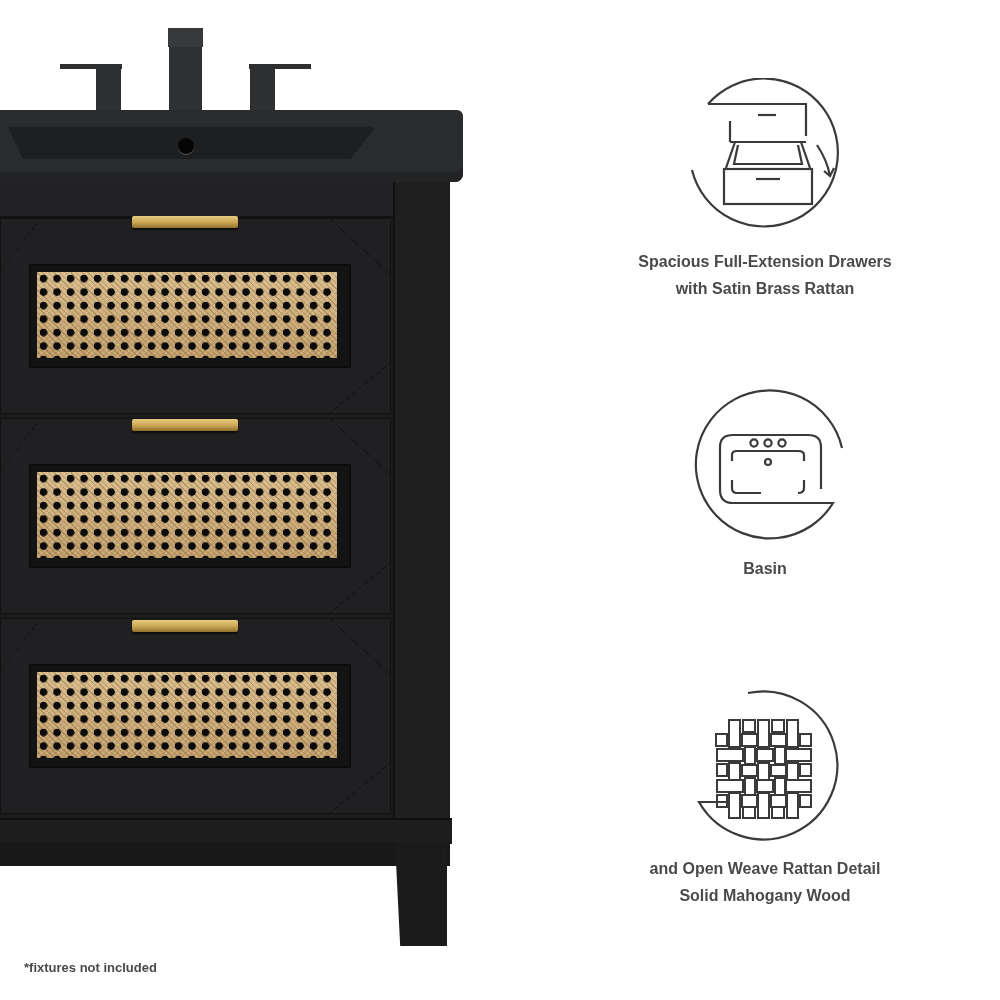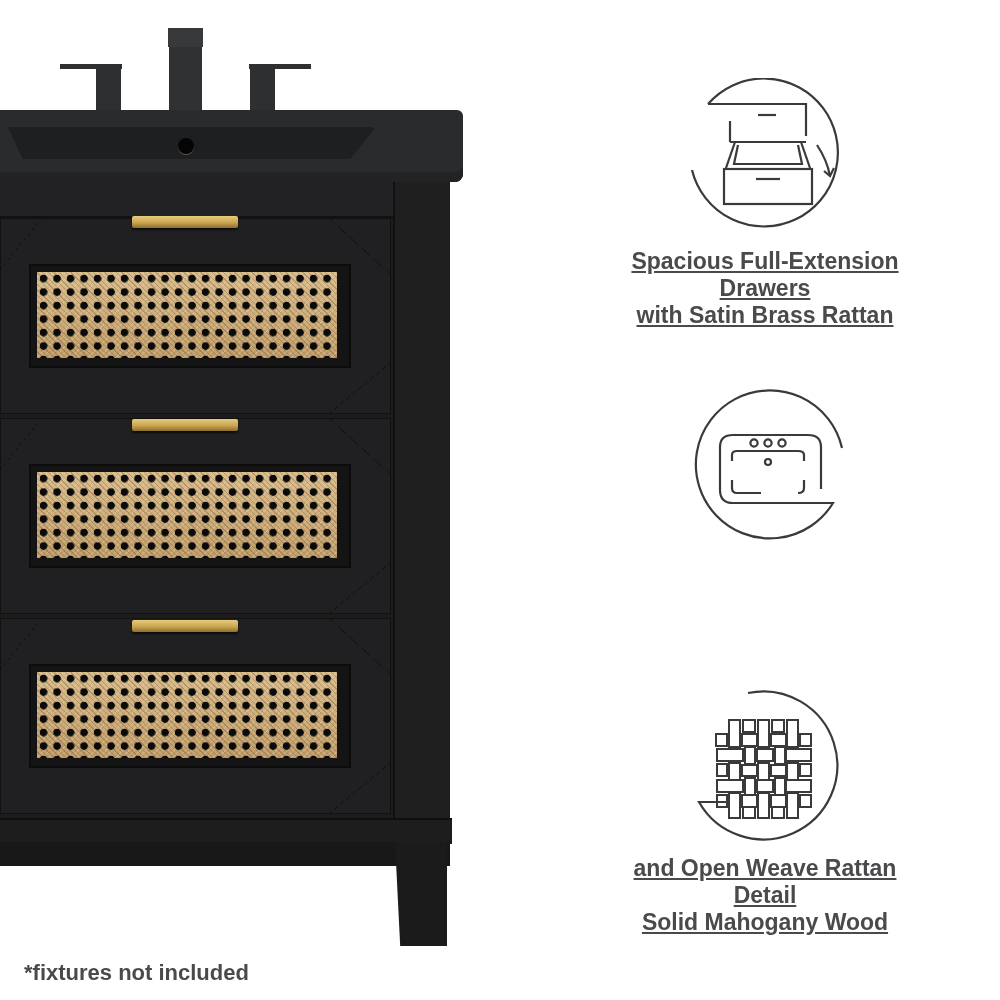--- a/index.html
+++ b/index.html
@@ -30,22 +30,22 @@
      background-size: 13.5px 13.5px, auto, auto, auto; }
   .handle { position: absolute; left: 132px; width: 106px; height: 12px; border-radius: 2px;
      background: linear-gradient(#e6cc7d, #c9a552 55%, #8e6f2c); box-shadow: 0 2px 2px rgba(0,0,0,.6); }
   .base-rail { position: absolute; left: 0; top: 818px; width: 452px; height: 24px; background: #1d1d1e; border-top: 2px solid #0f0f10; }
   .under-rail { position: absolute; left: 0; top: 842px; width: 450px; height: 24px; background: #181819; }
   .leg { position: absolute; left: 395px; top: 842px; width: 52px; height: 104px; background: #1b1b1c; clip-path: polygon(0 0, 100% 0, 100% 100%, 10% 100%); }
 
   
   .feature { position: absolute; left: 600px; width: 330px; text-align: center; }
   .feature .icon-wrap { width: 160px; height: 160px; margin: 0 auto; }
-  .feature .caption { margin-top: 10px; font-family: "Liberation Sans", sans-serif; font-weight: bold; font-size: 23px; line-height: 27px; color: #4a4a4c; text-decoration: underline; }
-  .footnote { position: absolute; left: 24px; top: 960px; font-family: "Liberation Sans", sans-serif; font-weight: bold; font-size: 22px; color: #4a4a4c; }
+  .feature .caption { margin-top: 10px; font-family: "Liberation Sans", sans-serif; font-weight: bold; font-size: 16px; line-height: 27px; color: #4a4a4c; }
+  .footnote { position: absolute; left: 24px; top: 960px; font-family: "Liberation Sans", sans-serif; font-weight: bold; font-size: 13px; color: #4a4a4c; }
 </style>
 </head>
 <body>
 
 <div>
 
   <div>
     <div class="faucet-part" style="left:169px;top:28px;width:33px;height:88px;background:#303133;"></div>
     <div class="faucet-part" style="left:168px;top:28px;width:35px;height:19px;background:#38393b;"></div>
     <div class="faucet-part" style="left:165px;top:112px;width:40px;height:8px;background:#26272a;"></div>
@@ -125,20 +125,21 @@
       <circle cx="69" cy="58" r="3.6"></circle>
       <circle cx="83" cy="58" r="3.6"></circle>
       <circle cx="97" cy="58" r="3.6"></circle>
       <circle cx="83" cy="77" r="3"></circle>
       <path d="M47 76 L47 70 Q47 66 52 66 L113 66 Q119 66 119 70 L119 76"></path>
       <path d="M47 95 L47 103 Q47 108 52 108 L76 108"></path>
       <path d="M119 95 L119 103 Q119 108 113 108"></path>
     </svg>
   </div>
   <div class="caption">
+    <div>Basin</div>
   </div>
 </div>
 
 <div class="feature" style="top:685px;">
   <div class="icon-wrap">
     <svg width="160" height="160" viewBox="0 0 160 160" fill="none" stroke="#3a3a3c" stroke-width="2.2">
       <path d="M63 8 A 74 74 0 1 1 14 117 L 43 117"></path>
       <g stroke-width="2">
 
         <rect x="44" y="35" width="11" height="27"></rect>

